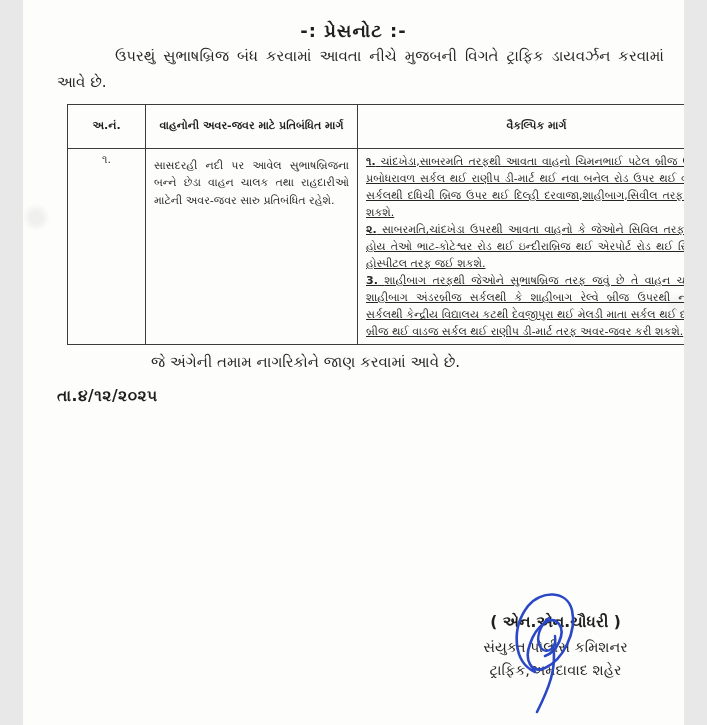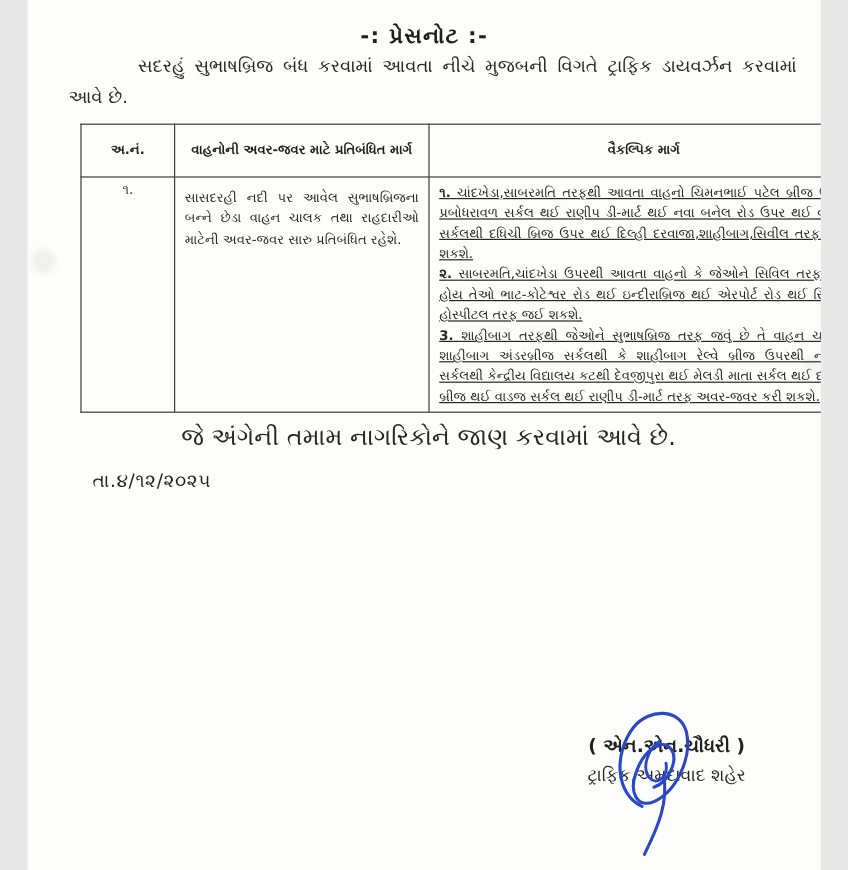--- a/index.html
+++ b/index.html
@@ -65,26 +65,26 @@
   col.c-alt { width: 358px; }
 
   td.sr-cell { text-align: center; padding-top: 8px; }
   td.res-cell div { text-align: justify; line-height: 1.62; padding-top: 4px; }
   td.alt-cell { padding-top: 6px; padding-bottom: 8px; text-decoration: underline; }
   .route-item { text-align: justify; line-height: 1.55; }
   .route-num { font-weight: bold; }
 
   .closing-note {
     margin: 8px 0 4px 128px;
-    font-size: 20px;
+    font-size: 15px;
   }
   .date-line {
-    margin: 16px 0 0 54px;
+    margin: 16px 0 0 34px;
     font-size: 15.5px;
-    font-weight: normal;
+    font-weight: bold;
     letter-spacing: 0.5px;
     color: #1f1f1f;
   }
   .sign-block {
     position: absolute;
     left: 430px;
     top: 610px;
     width: 205px;
     text-align: center;
     line-height: 1.65;
@@ -101,21 +101,21 @@
     pointer-events: none;
   }
 </style>
 </head>
 <body>
 
 <div class="page">
 
   <div class="title">-: પ્રેસનોટ :-</div>
 
-  <p class="body-text para-2">સદરહું સુભાષબ્રિજ બંધ કરવામાં આવતા નીચે મુજબની વિગતે ટ્રાફિક ડાયવર્ઝન કરવામાં આવે છે.</p>
+  <p class="body-text para-2">ઉપરથું સુભાષબ્રિજ બંધ કરવામાં આવતા નીચે મુજબની વિગતે ટ્રાફિક ડાયવર્ઝન કરવામાં આવે છે.</p>
 
   <table class="diversion">
     <colgroup>
       <col class="c-sr">
         <col class="c-res">
         <col class="c-alt">
     </colgroup>
     <thead>
       <tr>
         <th>અ.નં.</th>
@@ -137,20 +137,21 @@
       </tr>
     </tbody>
   </table>
 
   <div class="closing-note">જે અંગેની તમામ નાગરિકોને જાણ કરવામાં આવે છે.</div>
 
   <div class="date-line">તા.૪/૧૨/૨૦૨૫</div>
 
   <div class="sign-block">
     <div class="sign-name">( એન.એન.ચૌધરી )</div>
+    <div class="sign-role">સંયુક્ત પોલીસ કમિશનર</div>
     <div class="sign-dept">ટ્રાફિક,અમદાવાદ શહેર</div>
   </div>
 
   <svg class="signature-svg" viewBox="0 0 104 126" fill="none" xmlns="http://www.w3.org/2000/svg">
     <path stroke-width="2.6" stroke-linecap="round" fill="none" d="M44 84 C 22 74, 20 40, 37 18 C 50 2, 76 2, 81 22 C 86 44, 72 72, 54 80 C 40 86, 33 72, 39 56 C 45 38, 60 26, 68 36 C 75 45, 66 64, 54 68" stroke="#2a47c5"></path>
     <path stroke-width="2.4" stroke-linecap="round" fill="none" d="M58 30 C 48 38, 44 52, 50 60 C 56 67, 66 60, 64 48" stroke="#2a47c5"></path>
     <path stroke-width="2.6" stroke-linecap="round" fill="none" d="M62 58 C 66 80, 58 100, 46 124" stroke="#2a47c5"></path>
   </svg>
 
 </div>

